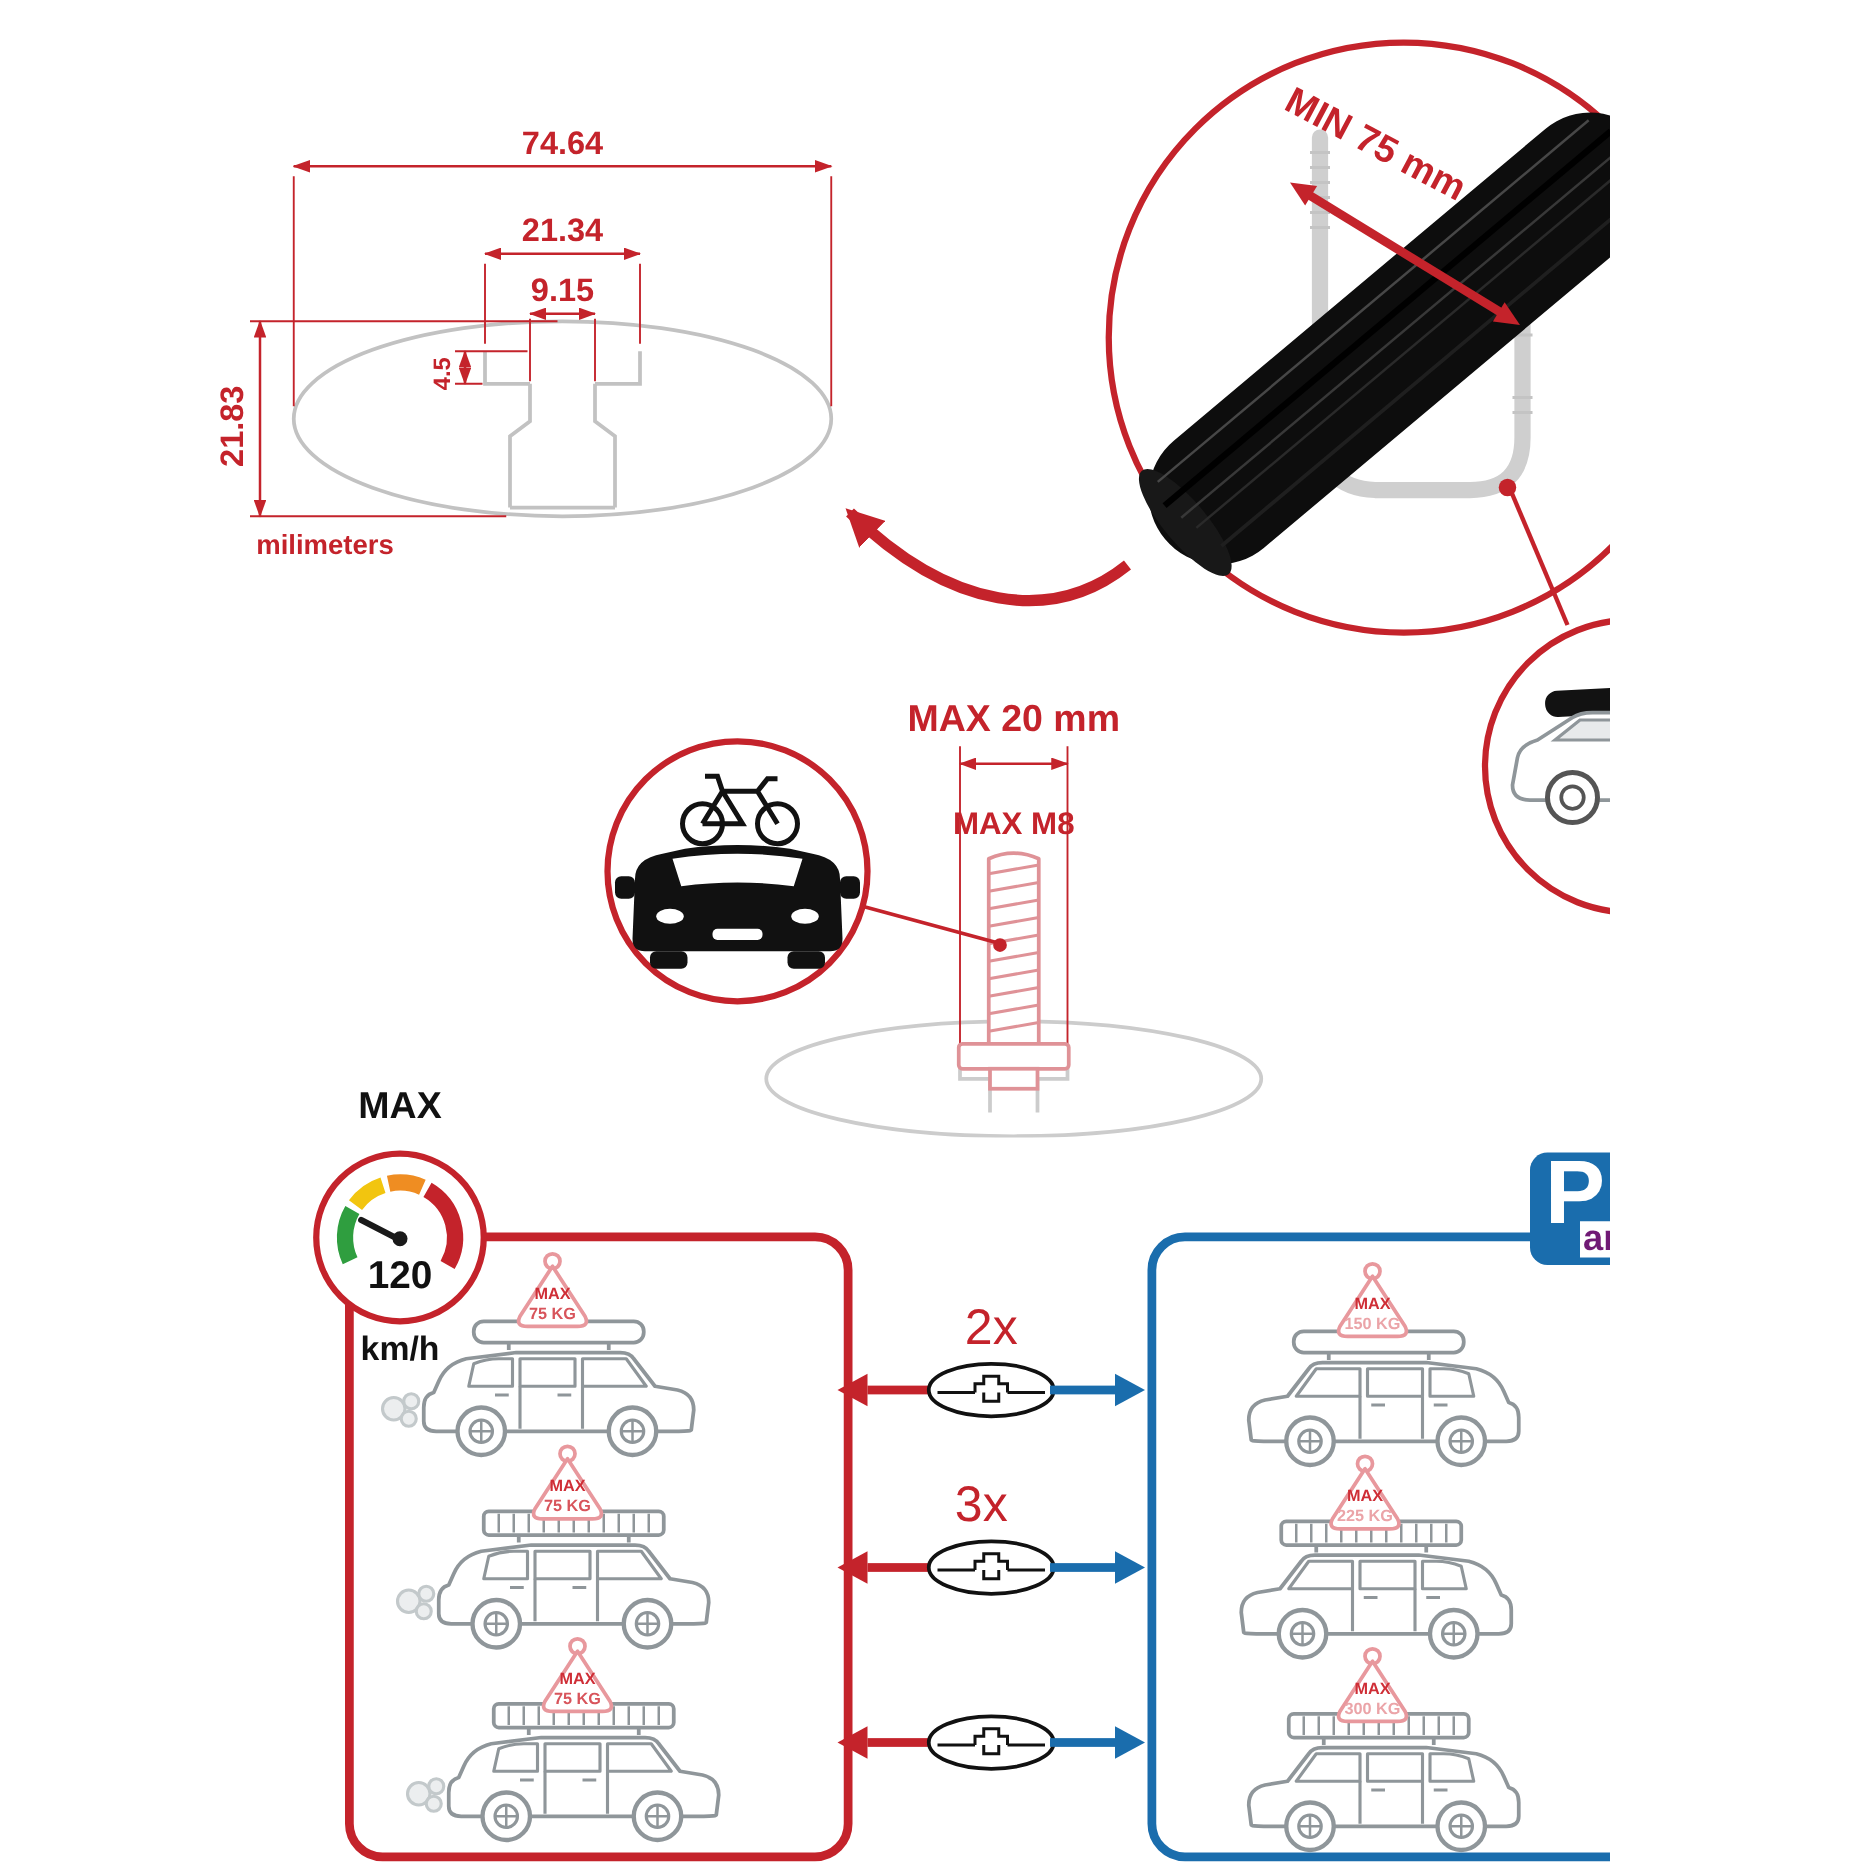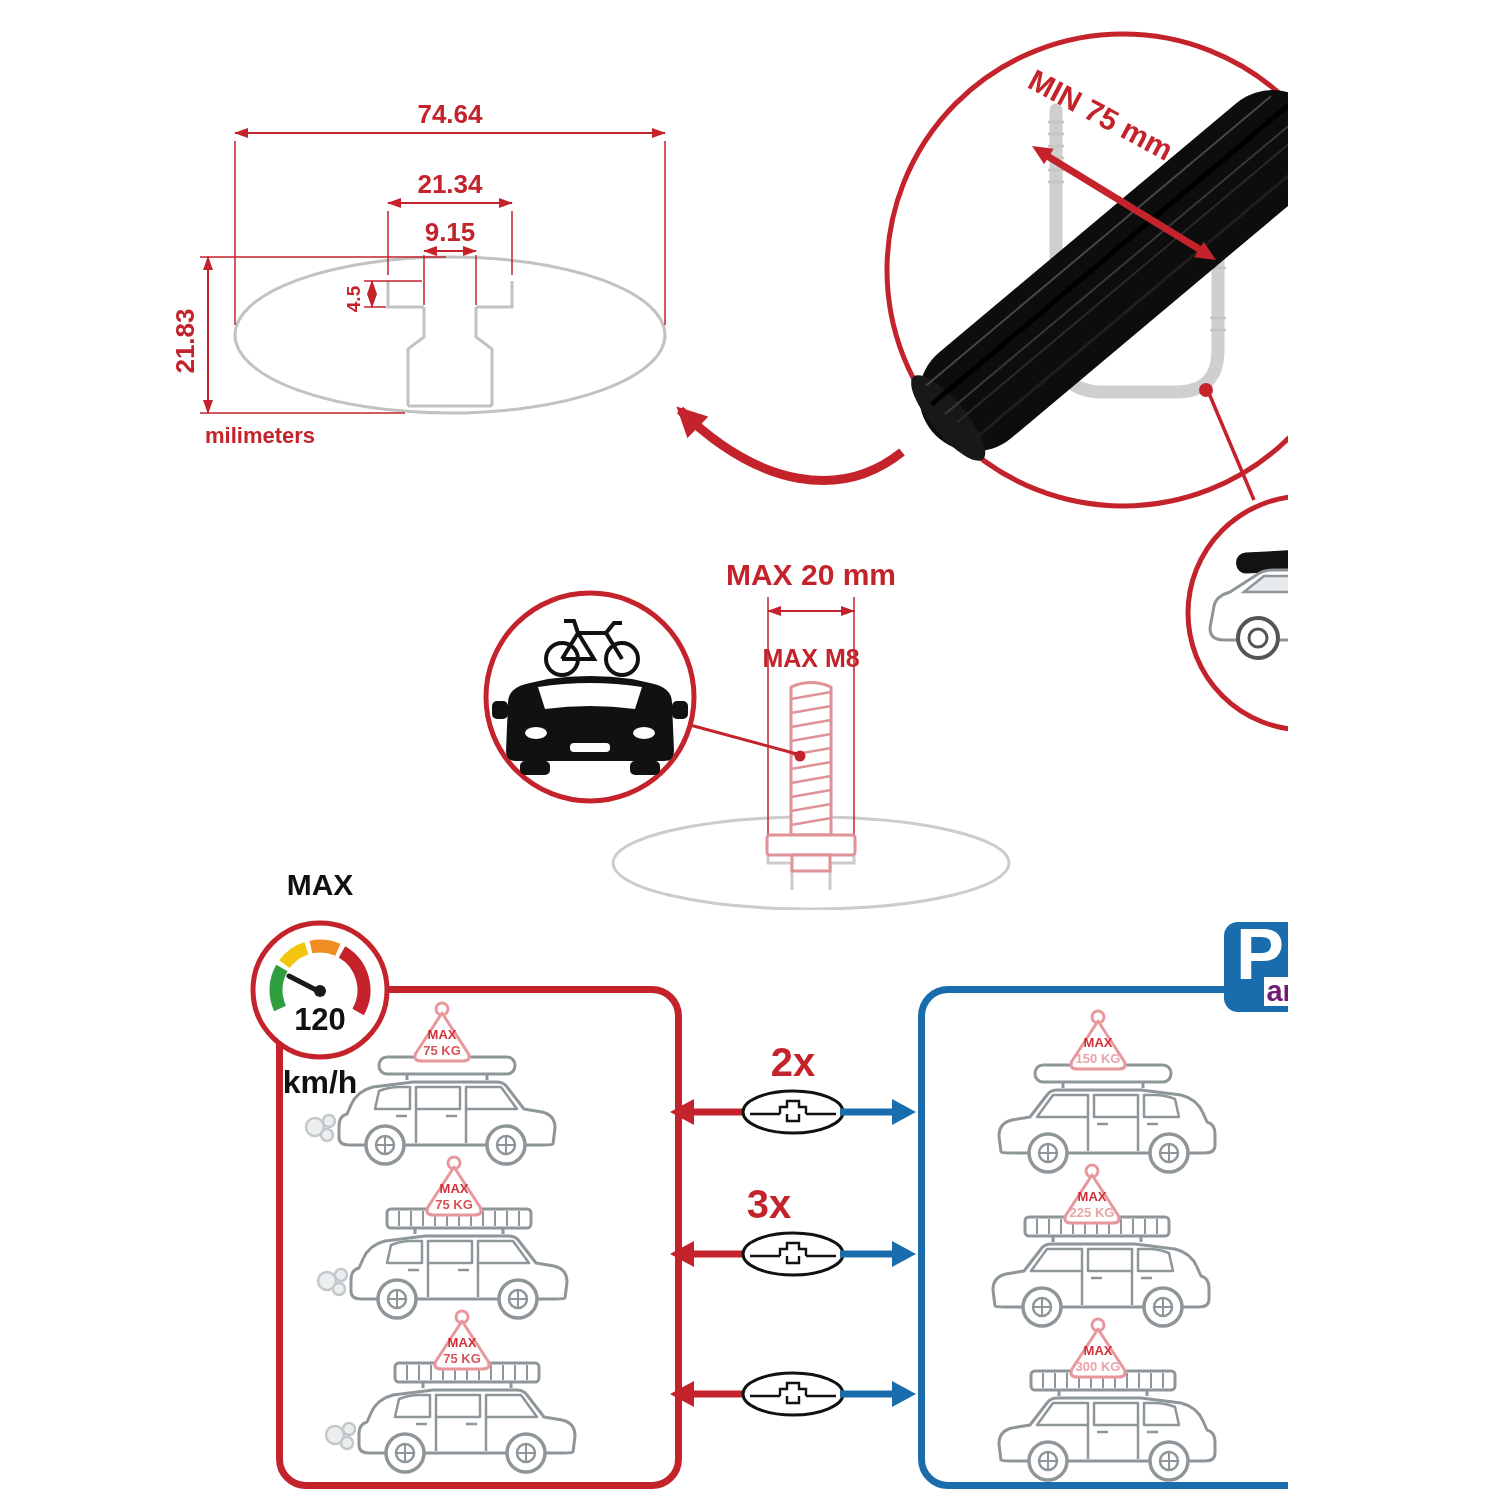--- a/index.html
+++ b/index.html
@@ -12,21 +12,21 @@
   .dim-unit{fill:#c4232b;font-size:22px;font-weight:bold;}
   .red-big{fill:#c4232b;font-size:30px;font-weight:bold;text-anchor:middle;}
   .red-mid{fill:#c4232b;font-size:25px;font-weight:bold;text-anchor:middle;}
   .tag-max{fill:#cf2e36;font-size:13px;font-weight:bold;text-anchor:middle;}
   .tag-weight{font-size:13px;font-weight:bold;text-anchor:middle;}
   .tag-weight.left{fill:#d8545b;}
   .tag-weight.right{fill:#eba4a8;}
   .panel{border-radius:30px;background:transparent;}
   .panel.red{border:7px solid #c4232b;}
   .panel.blue{border:7px solid #1a6dad;}
-  .row-label{width:250px;text-align:center;color:#c4232b;font-size:40px;font-weight:bold;}
+  .row-label{width:250px;text-align:center;color:#c4232b;font-size:40px;font-weight:normal;}
   .gauge-cap{width:148px;text-align:center;color:#111;font-weight:bold;}
   .park-sign{background:#1a6dad;border-radius:14px;}
   .park-p{position:absolute;left:12px;top:-4px;color:#fff;font-size:72px;font-weight:bold;line-height:1;}
   .park-chip{position:absolute;right:4px;bottom:6px;background:#fff;padding:0 2px;line-height:1;}
   .park-chip span{color:#701a75;font-size:29px;font-weight:bold;}
 </style>
 </head>
 <body>
 
 <div class="canvas">
@@ -290,21 +290,21 @@
   <div class="abs row-label" style="left:668px;top:1040px">2x</div>
   <svg class="abs" style="left:668px;top:1086px" width="250" height="52" viewBox="0 0 250 52">
     <polygon points="2,26 26,13 26,39" fill="#c4232b"></polygon>
     <rect x="26" y="22.5" width="52" height="7" fill="#c4232b"></rect>
     <ellipse cx="125" cy="26" rx="50" ry="21" fill="#fff" stroke="#111" stroke-width="3"></ellipse>
     <path d="M82,28 H112 M138,28 H168 M112,28 V21 H119 V15 H131 V21 H138 V28 M119,28 V35 H131 V28" stroke="#111" stroke-width="2.4" fill="none"></path>
     <rect x="172" y="22.5" width="52" height="7" fill="#1a6dad"></rect>
     <polygon points="248,26 224,13 224,39" fill="#1a6dad"></polygon>
   </svg>
 
-  <div class="abs row-label" style="left:644px;top:1182px">3x</div>
+  <div class="abs row-label" style="left:660px;top:1182px">3x</div>
   <svg class="abs" style="left:668px;top:1228px" width="250" height="52" viewBox="0 0 250 52">
     <polygon points="2,26 26,13 26,39" fill="#c4232b"></polygon>
     <rect x="26" y="22.5" width="52" height="7" fill="#c4232b"></rect>
     <ellipse cx="125" cy="26" rx="50" ry="21" fill="#fff" stroke="#111" stroke-width="3"></ellipse>
     <path d="M82,28 H112 M138,28 H168 M112,28 V21 H119 V15 H131 V21 H138 V28 M119,28 V35 H131 V28" stroke="#111" stroke-width="2.4" fill="none"></path>
     <rect x="172" y="22.5" width="52" height="7" fill="#1a6dad"></rect>
     <polygon points="248,26 224,13 224,39" fill="#1a6dad"></polygon>
   </svg>
 
   <svg class="abs" style="left:668px;top:1368px" width="250" height="52" viewBox="0 0 250 52">
@@ -322,21 +322,21 @@
     <g fill="none" stroke-width="13">
       <path d="M34.1,92.6 A44,44 0 0 1 35.9,52.0" stroke="#2f9e3f"></path>
       <path d="M38.4,48.1 A44,44 0 0 1 60.4,32.2" stroke="#f2c50f"></path>
       <path d="M64.9,31.0 A44,44 0 0 1 91.9,33.8" stroke="#ef8d22"></path>
       <path d="M96.0,35.9 A44,44 0 0 1 112.1,96.0" stroke="#c4232b"></path>
     </g>
     <line x1="74" y1="76" x2="43" y2="60" stroke="#1a1a1a" stroke-width="5" stroke-linecap="round"></line>
     <circle cx="74" cy="75" r="6" fill="#1a1a1a"></circle>
     <text x="74" y="114" text-anchor="middle" style="font-size:31px;font-weight:bold" fill="#111">120</text>
   </svg>
-  <div class="abs gauge-cap" style="left:246px;top:1064px;font-size:32px">km/h</div>
+  <div class="abs gauge-cap" style="left:246px;top:1064px;font-size:27px">km/h</div>
 
   <div class="abs park-sign" style="left:1224px;top:922px;width:92px;height:90px">
     <span class="park-p">P</span>
     <div class="park-chip">
       <span>ark</span>
     </div>
   </div>
 
 </div>
 

